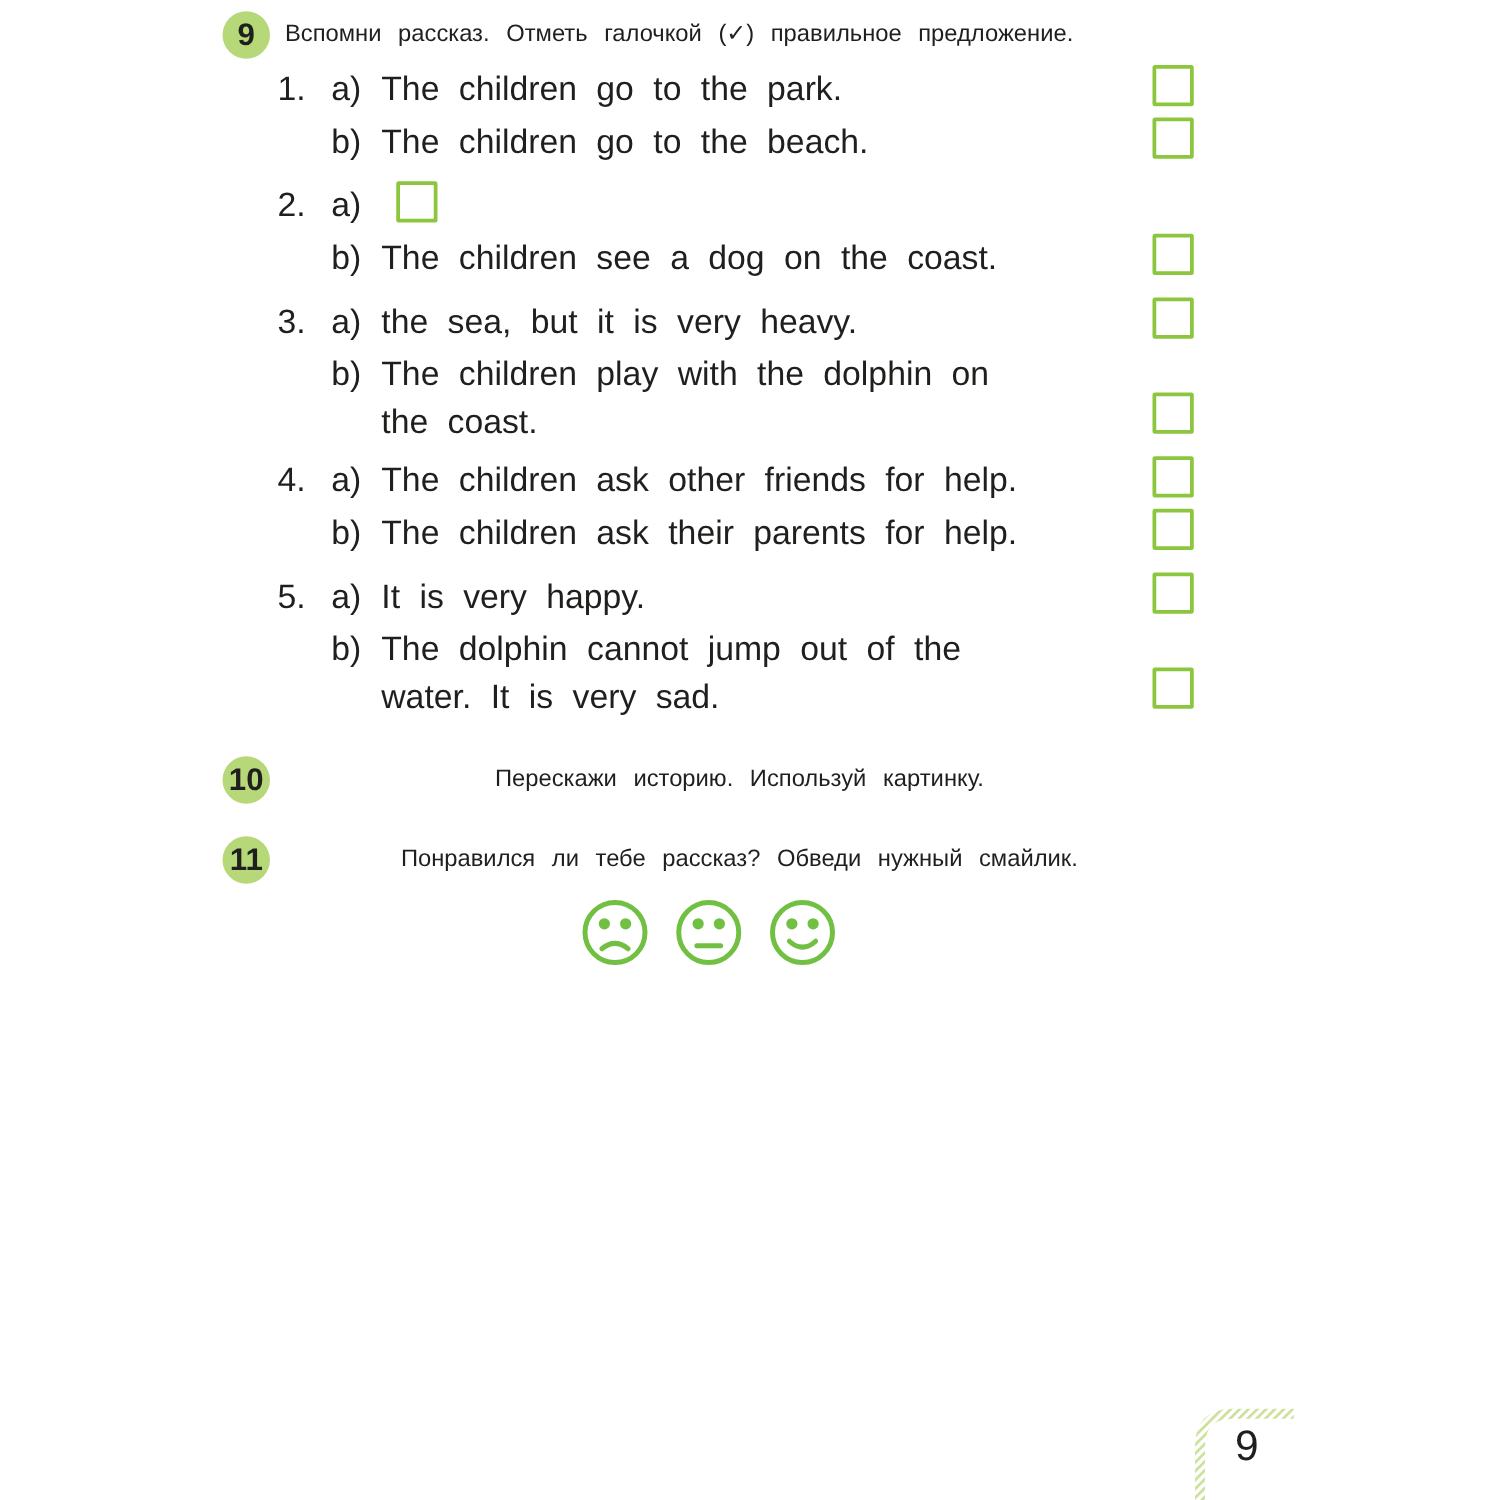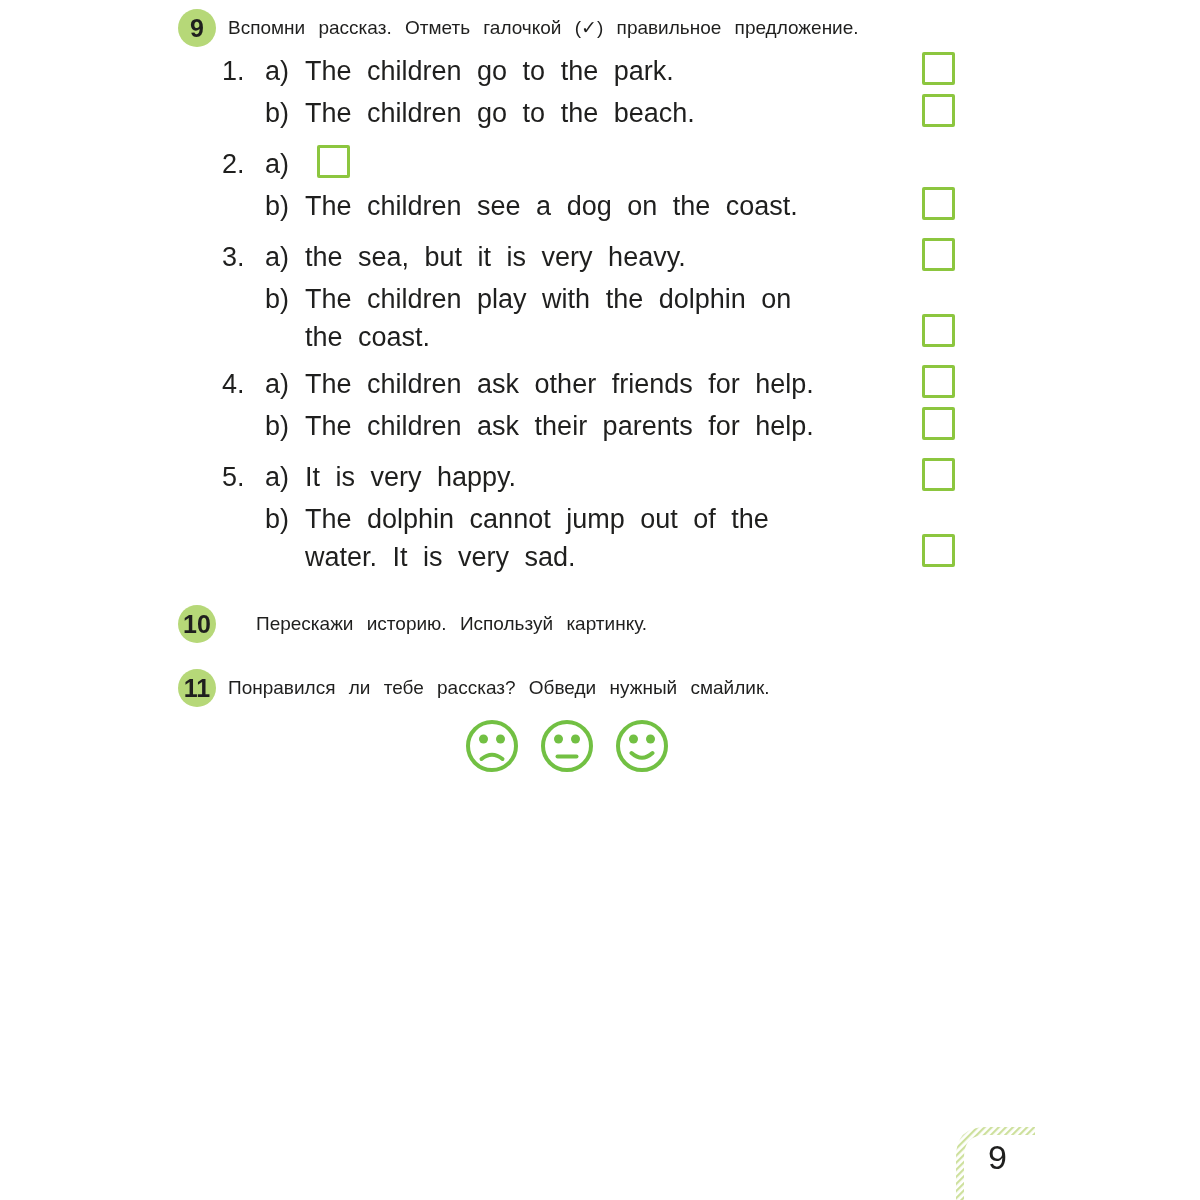--- a/index.html
+++ b/index.html
@@ -30,39 +30,39 @@
     margin-right: 12px;
     margin-top: 1px;
   }
   .instruction {
     flex: 1;
     font-size: 19px;
     line-height: 40px;
     word-spacing: 8px;
   }
   .instruction.justify { text-align: justify; text-align-last: left; }
-  .instruction.nowrap { white-space: nowrap; }
+  .instruction.nowrap { white-space: nowrap; text-align: center; }
 
   .ex-list { margin: 4px 0 0 44px; }
   .item { margin-bottom: 9px; }
   .opt { display: flex; align-items: flex-start; }
   .col-num    { flex: 0 0 43px; font-size: 27px; line-height: 38px; }
   .col-letter { flex: 0 0 40px; font-size: 27px; line-height: 38px; }
   .col-text   { flex: 1; font-size: 27px; line-height: 38px; word-spacing: 8px; }
   .checkbox {
     flex: 0 0 27px;
     width: 27px; height: 27px;
     border: 3px solid #8cc63f;
     border-radius: 2px;
     background: #ffffff;
     align-self: flex-end;
     margin-bottom: 9px;
     margin-left: 12px;
   }
-  .task10 { margin-top: 28px; gap: 28px; }
+  .task10 { margin-top: 28px; }
   .task11 { margin-top: 24px; }
   .task10 .instruction, .task11 .instruction { line-height: 40px; }
 
   .smiley-row {
     margin-top: 10px;
     display: flex;
     justify-content: center;
     gap: 19px;
   }
   .smiley { display: block; cursor: pointer; }

